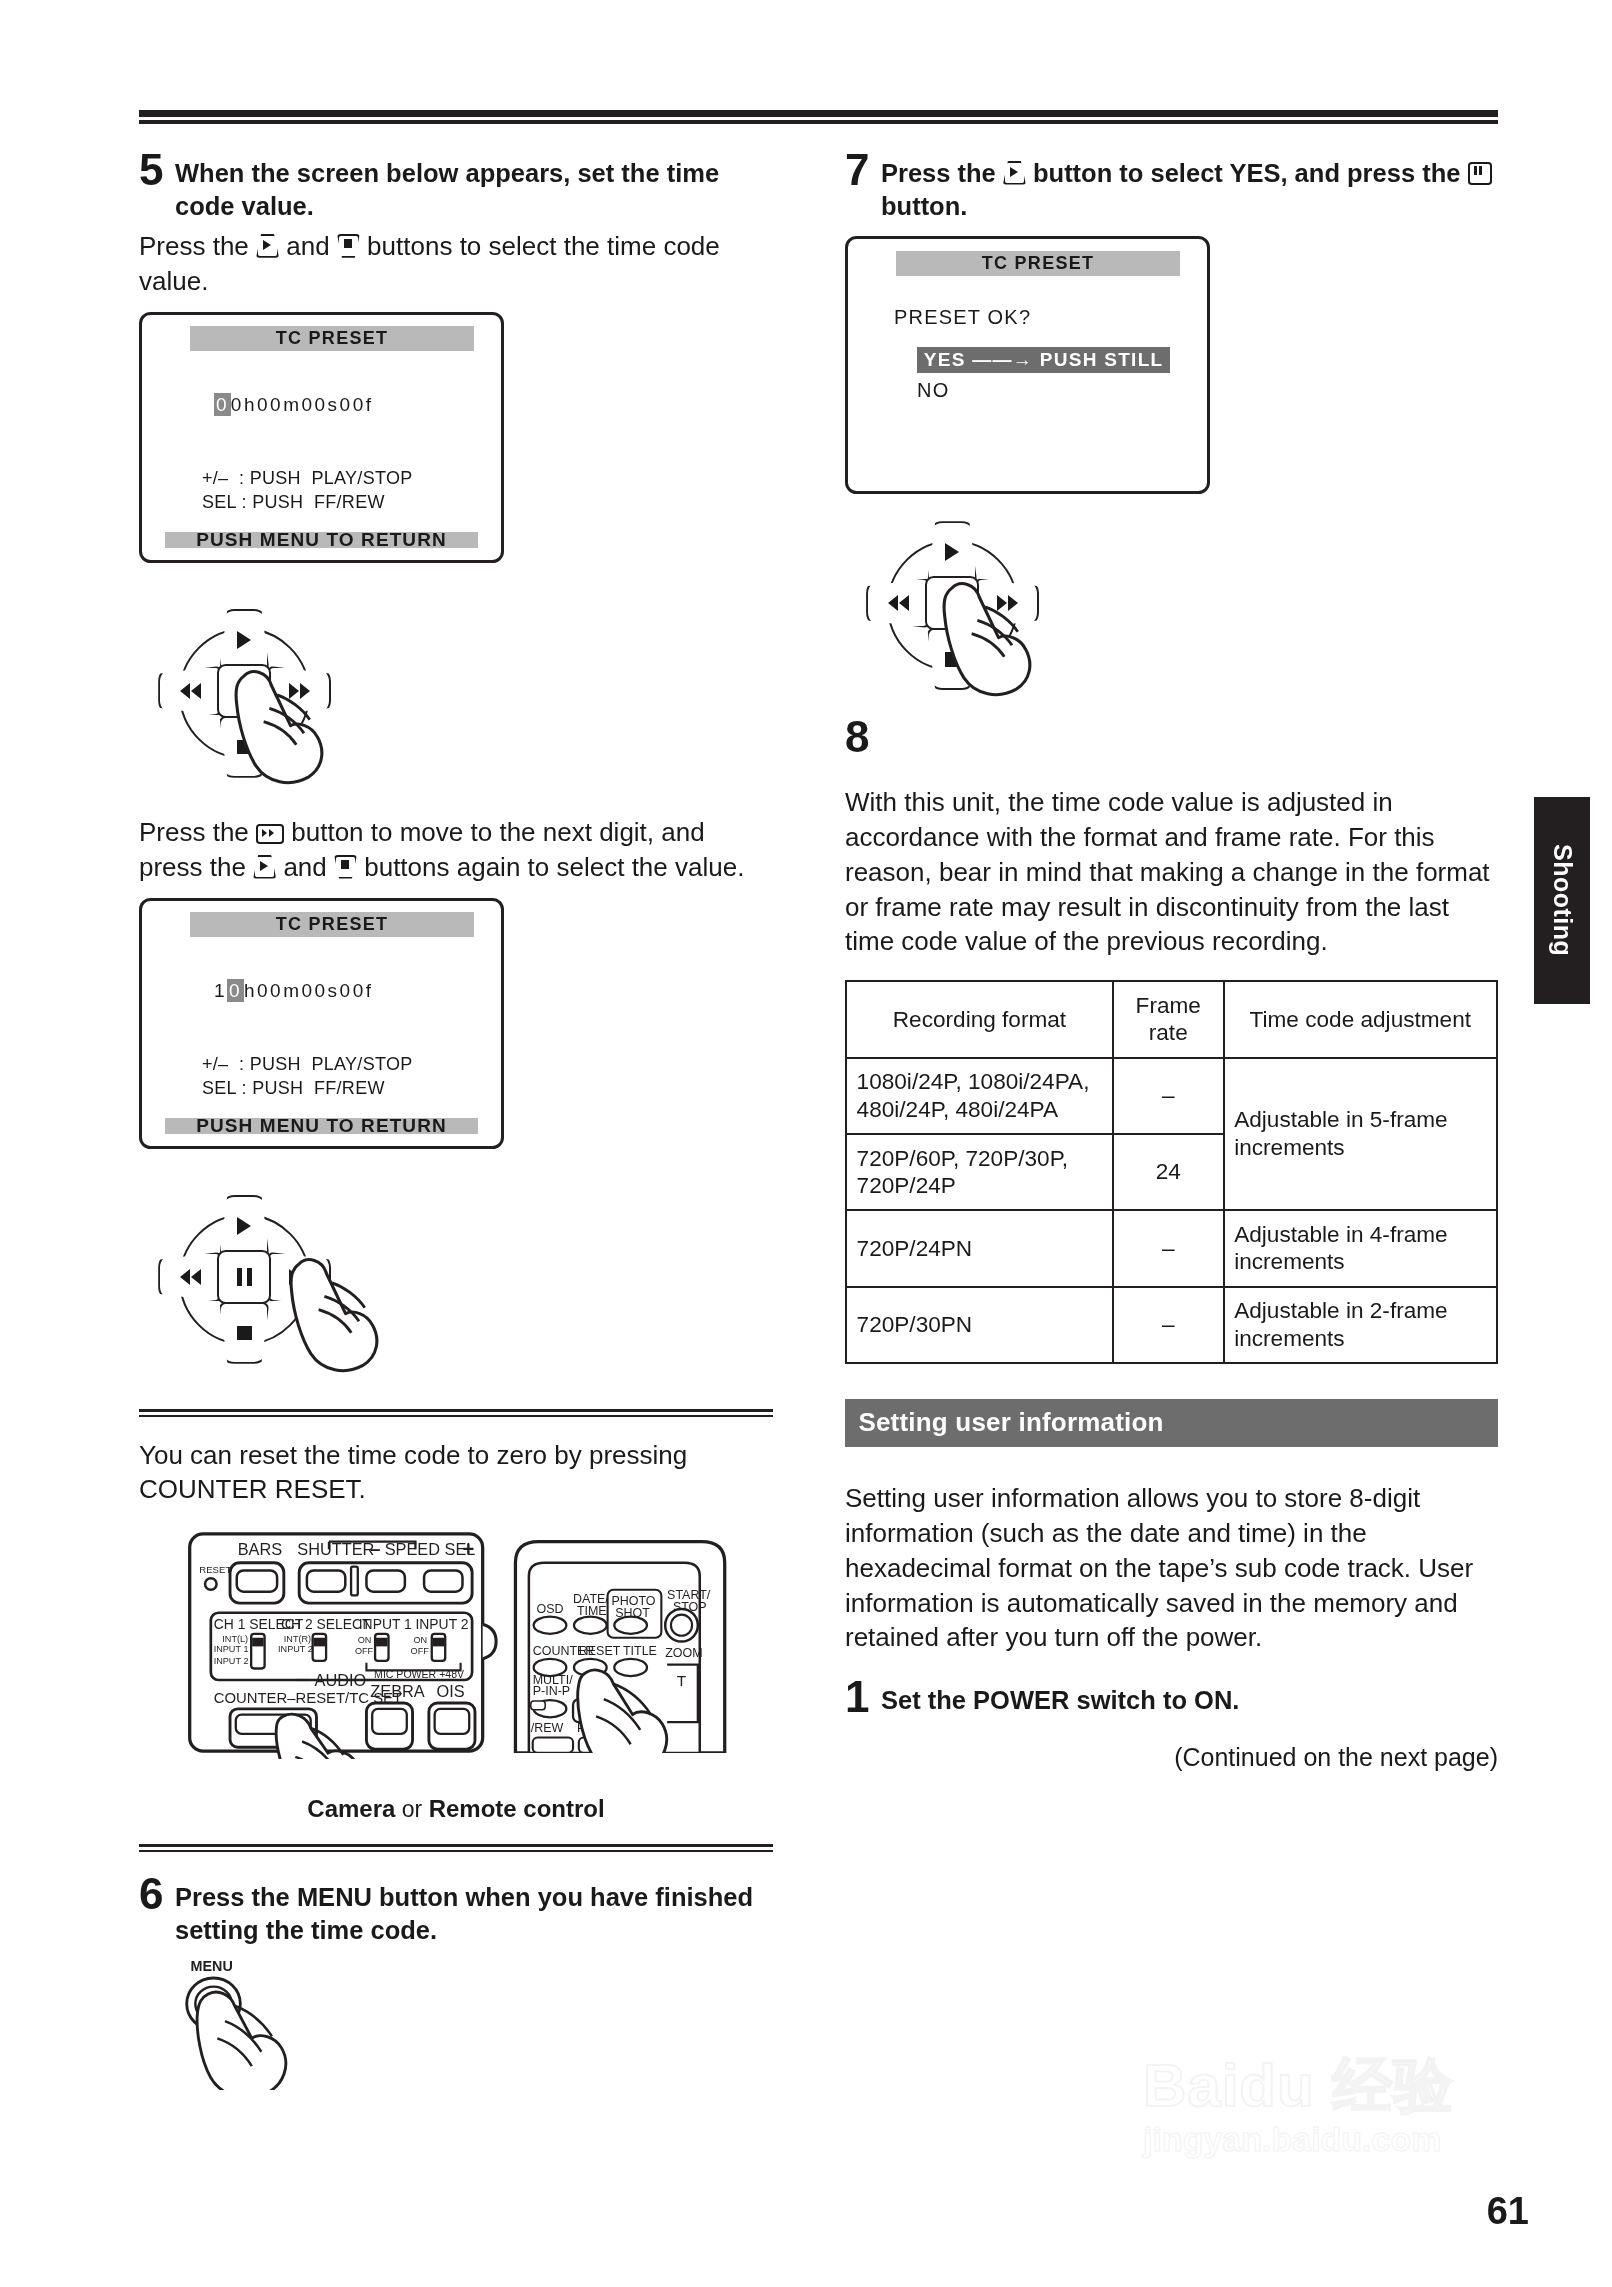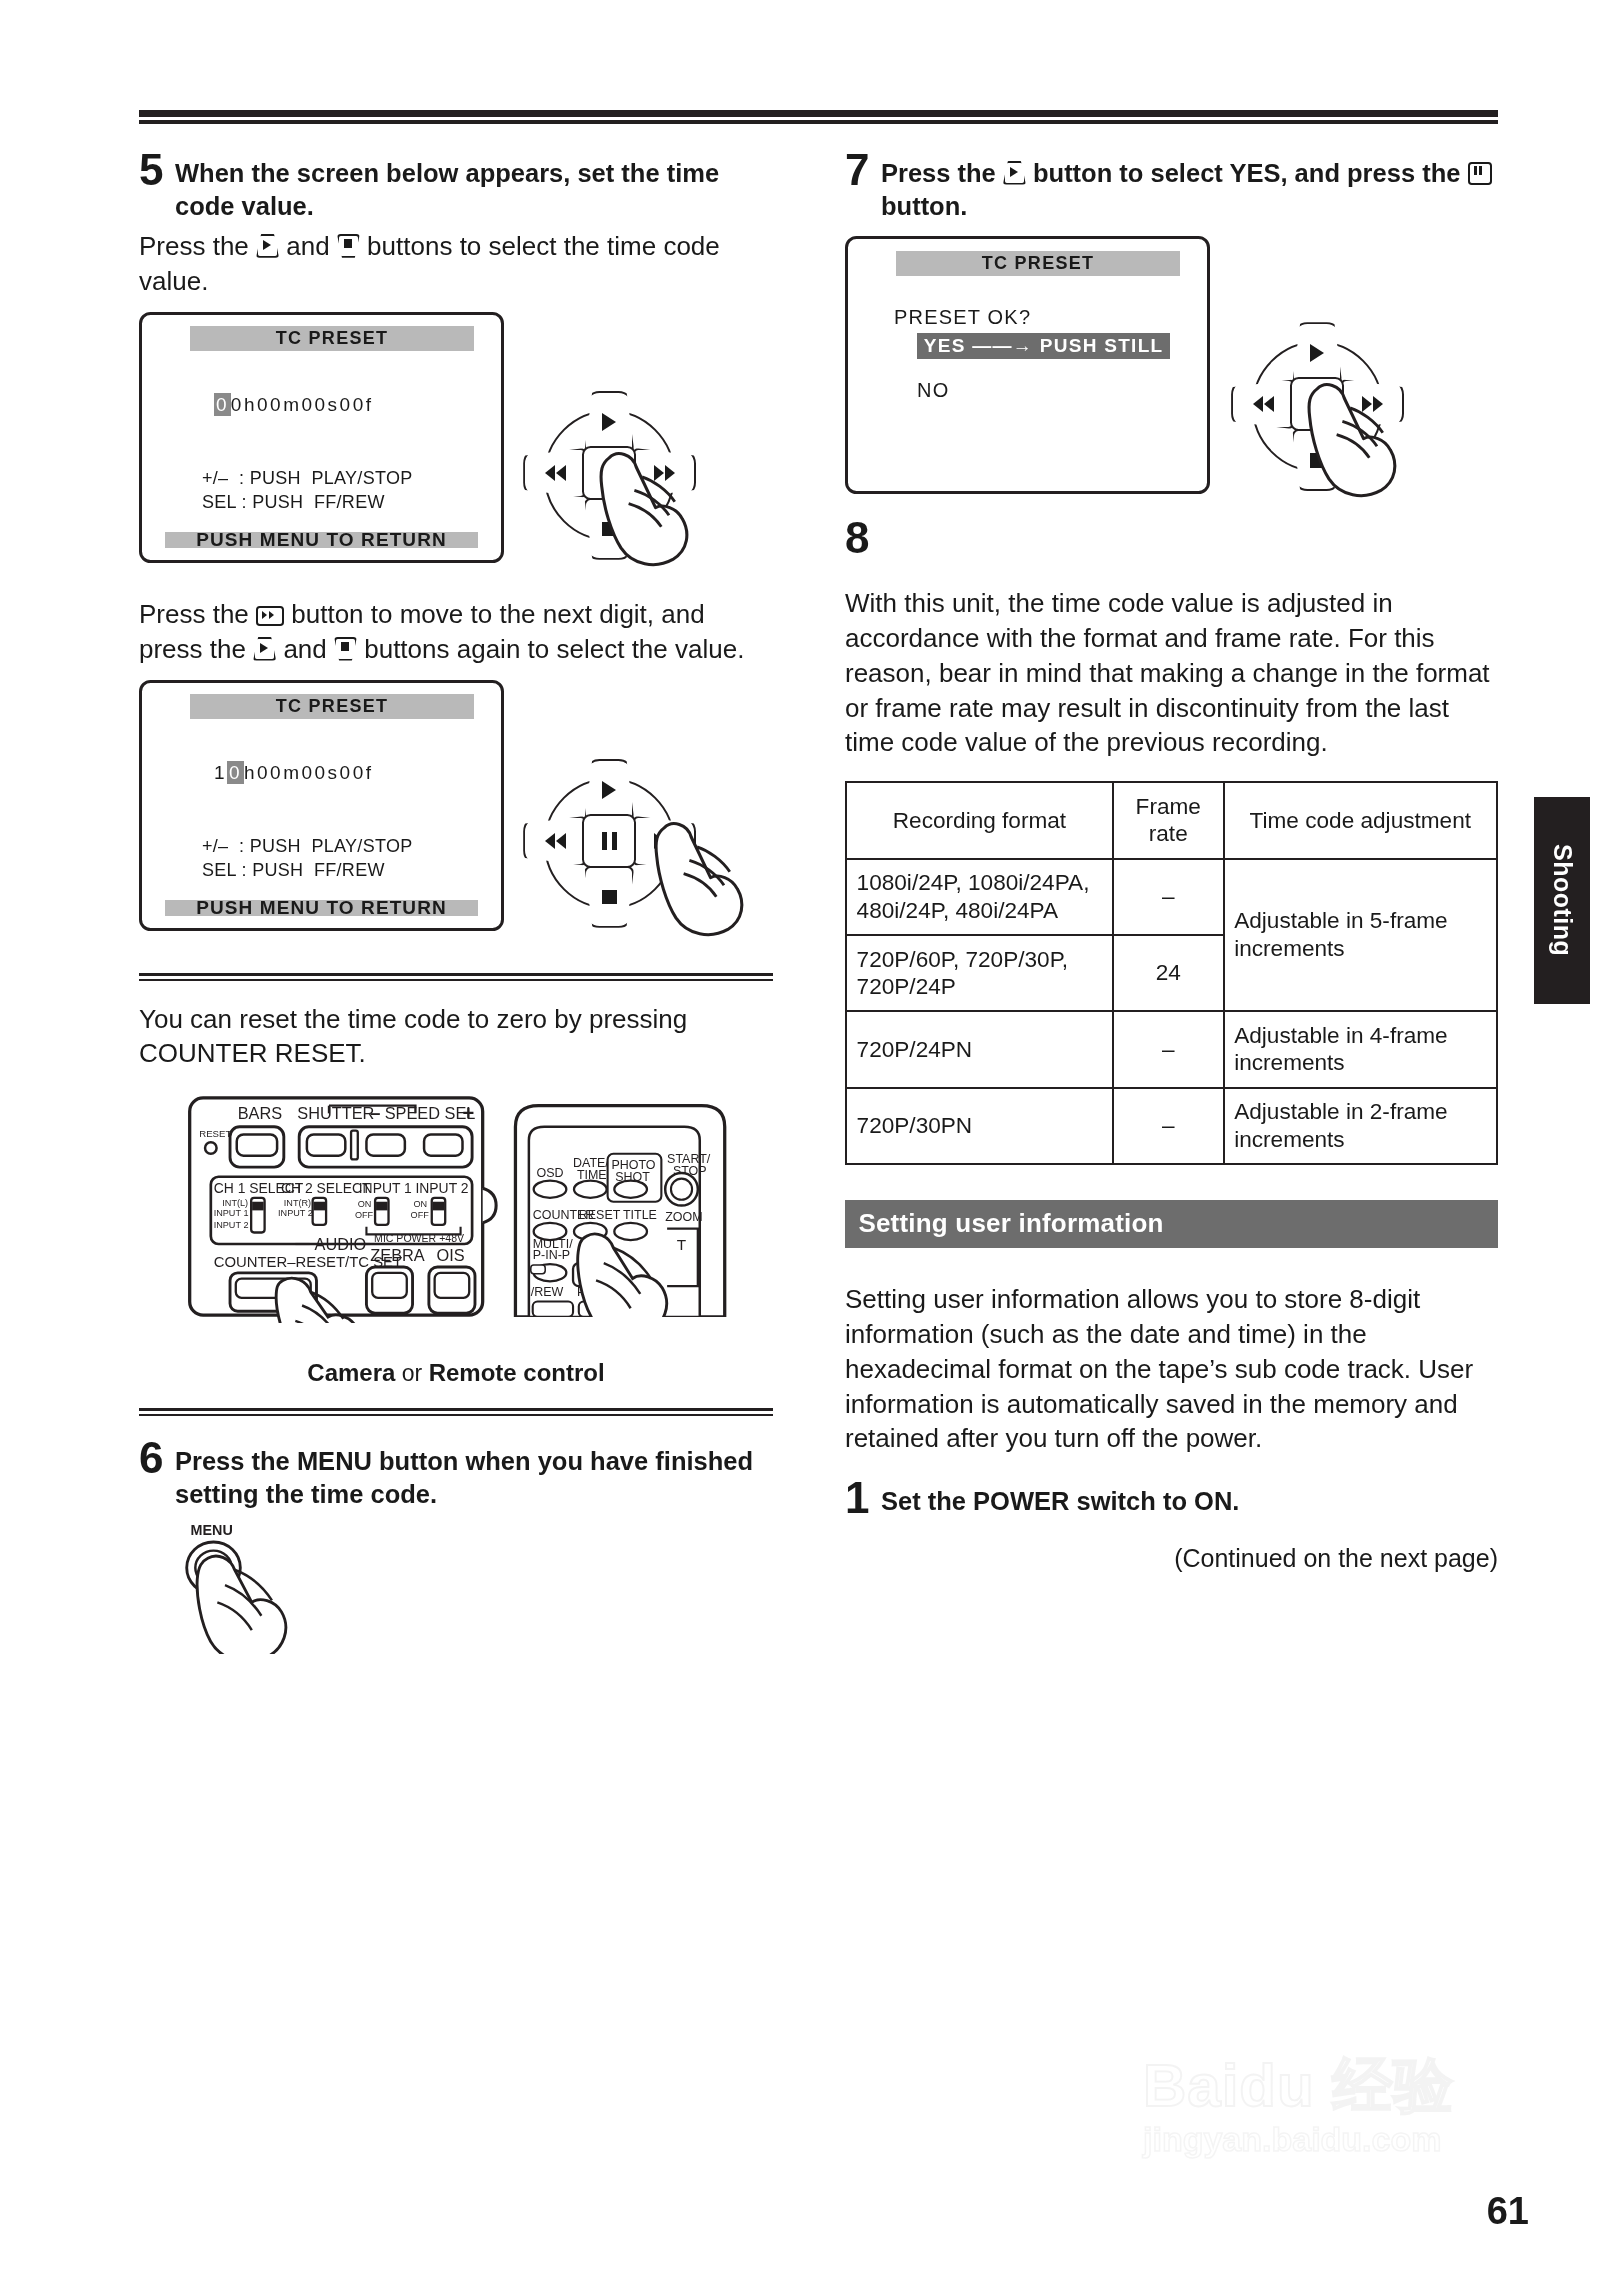--- a/index.html
+++ b/index.html
@@ -61,21 +61,21 @@
   .g-still .shape{position:absolute;inset:0;border:2.4px solid #1a1a1a;border-radius:3.8px;background:#fff;}
   .g-still .b1,.g-still .b2{position:absolute;top:4.8px;width:2.9px;height:8.6px;background:#1a1a1a;}
   .g-still .b1{left:6.7px;} .g-still .b2{left:11.5px;}
   .g-ff{width:28px;height:20px;}
   .g-ff .shape{position:absolute;inset:0;border:2.4px solid #1a1a1a;border-radius:3.8px;background:#fff;}
   .g-ff .t1,.g-ff .t2{position:absolute;top:4.8px;width:0;height:0;
     border-left:5.8px solid #1a1a1a;border-top:4.8px solid transparent;border-bottom:4.8px solid transparent;}
   .g-ff .t1{left:5.8px;} .g-ff .t2{left:12.5px;}
 
   
-  .osd-row{display:flex;align-items:flex-end;margin:13.4px 0 0 0;}
+  .osd-row{display:flex;align-items:flex-start;margin:13.4px 0 0 0;flex-direction:column;}
   .osd{
     width:359px;height:245px;
     border:3.4px solid #231f20;border-radius:11.5px;
     background:#fff;position:relative;flex:0 0 auto;
     font-family:"Liberation Sans", sans-serif;
   }
   .osd-title{
     position:absolute;left:48px;right:27px;top:11.5px;height:25px;
     background:#b9b9b9;color:#1a1a1a;
     font-size:18px;font-weight:bold;letter-spacing:1.3px;
@@ -90,21 +90,21 @@
     position:absolute;left:60px;top:151px;
     font-size:18px;line-height:1.35;white-space:pre;letter-spacing:0.3px;
   }
   .osd-foot{
     position:absolute;left:23px;right:23px;bottom:11.5px;height:16px;
     background:#b9b9b9;font-size:19px;font-weight:bold;letter-spacing:1.1px;
     display:flex;align-items:center;justify-content:center;
   }
   .osd-ask{position:absolute;left:46px;top:67px;font-size:20px;letter-spacing:1.2px;}
   .osd-yes{
-    position:absolute;left:69px;top:94px;
+    position:absolute;left:69px;top:108px;
     background:#6d6d6d;color:#fff;font-weight:bold;
     font-size:19px;letter-spacing:1.3px;padding:1.9px 6.7px;white-space:nowrap;
   }
   .osd-no{position:absolute;left:69px;top:140px;font-size:20px;letter-spacing:1.2px;}
 
   
   .pad{position:relative;width:178px;height:178px;flex:0 0 auto;margin-left:15.4px;margin-top:40px;}
   .pad .ring{
     position:absolute;left:25px;top:25px;width:127px;height:127px;
     border:2.4px solid #231f20;border-radius:50%;background:#fff;

